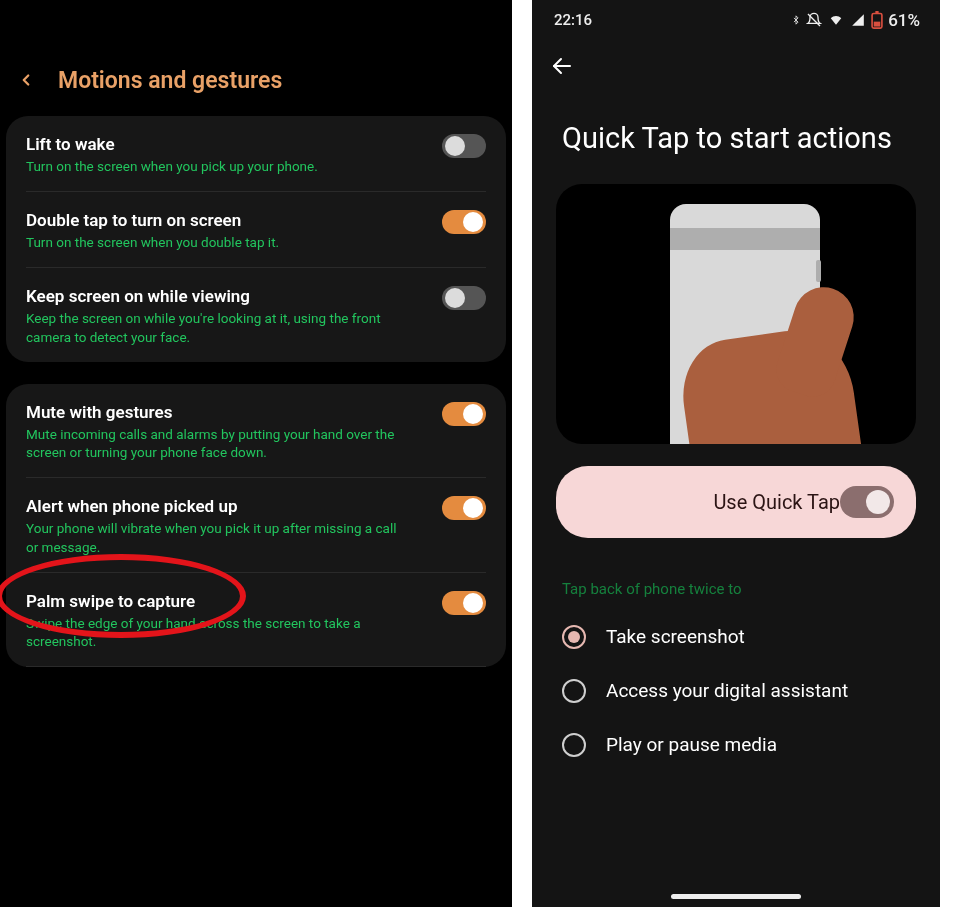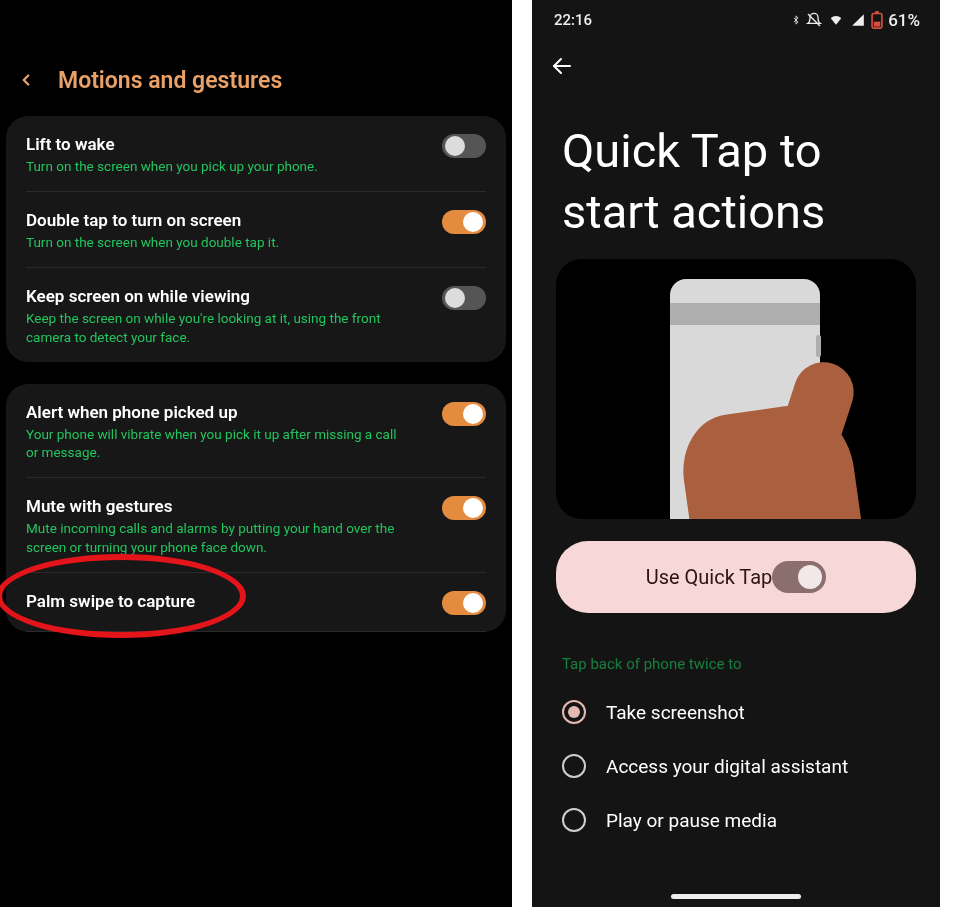--- a/index.html
+++ b/index.html
@@ -89,22 +89,22 @@
     display:flex; justify-content:space-between; align-items:center;
     padding:10px 20px 4px 22px; font-size:15px; font-weight:500;
     color:#eee;
   }
   .statusbar .icons { display:flex; gap:5px; align-items:center; }
   .statusbar .icons svg { display:block; }
   .right-back {
     padding: 20px 0 0 18px;
   }
   .right-title {
-    font-size:47px; font-weight:400; line-height:1.3;
-    padding: 38px 30px 17px 30px;
+    font-size:29px; font-weight:400; line-height:1.3;
+    padding: 38px 30px 26px 30px;
   }
   .illus {
     margin: 0 24px 22px 24px;
     height: 260px;
     background:#000;
     border-radius:26px;
     position:relative;
     overflow:hidden;
   }
   
@@ -128,21 +128,21 @@
   }
   .illus .btn1 { position:absolute; left:260px; top:76px; width:5px; height:22px; background:#aeaeae; border-radius:2px;}
   .illus .btn2 { position:absolute; left:260px; top:104px; width:5px; height:36px; background:#aeaeae; border-radius:2px;}
 
   .pink-card {
     margin:12px 24px 22px 24px;
     background:#f7d7d7;
     color:#2b1414;
     border-radius:32px;
     height:72px;
-    display:flex; align-items:center; justify-content:center;
+    display:flex; align-items:center; justify-content:flex-end;
     padding:0 22px;
     font-size:20px;
   }
   .pink-switch {
     width:54px; height:32px; border-radius:16px; background:#8b6e6e;
     position:relative;
   }
   .pink-switch .k {
     position:absolute; right:4px; top:4px; width:24px; height:24px;
     border-radius:50%; background:#f2e8e8;
@@ -207,39 +207,40 @@
           <div class="row-sub">Keep the screen on while you're looking at it, using the front camera to detect your face.</div>
         </div>
         <div class="switch">
           <div class="knob"></div>
         </div>
       </div>
     </div>
   <div class="card" id="card2" style="position:relative;">
       <div class="row">
         <div class="row-text">
+          <div class="row-title">Mute with gestures</div>
+          <div class="row-sub">Mute incoming calls and alarms by putting your hand over the screen or turning your phone face down.</div>
+        </div>
+        <div class="switch on">
+          <div class="knob"></div>
+        </div>
+      </div>
+      <div class="row">
+        <div class="row-text">
           <div class="row-title">Alert when phone picked up</div>
           <div class="row-sub">Your phone will vibrate when you pick it up after missing a call or message.</div>
         </div>
         <div class="switch on">
           <div class="knob"></div>
         </div>
       </div>
       <div class="row">
         <div class="row-text">
-          <div class="row-title">Mute with gestures</div>
-          <div class="row-sub">Mute incoming calls and alarms by putting your hand over the screen or turning your phone face down.</div>
-        </div>
-        <div class="switch on">
-          <div class="knob"></div>
-        </div>
-      </div>
-      <div class="row">
-        <div class="row-text">
           <div class="row-title">Palm swipe to capture</div>
+          <div class="row-sub">Swipe the edge of your hand across the screen to take a screenshot.</div>
         </div>
         <div class="switch on">
           <div class="knob"></div>
         </div>
       </div>
       <div class="red-circle" style="left: -10px; top: 170px; width: 250px; height: 84px;"></div>
     </div>
 </div>
 
 <div class="phone-right">

